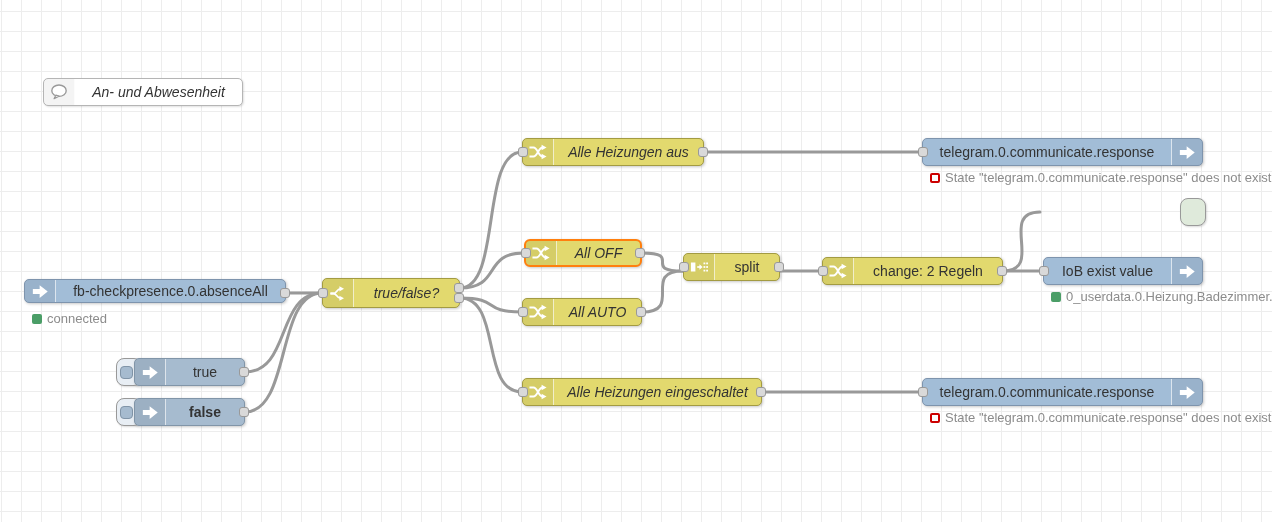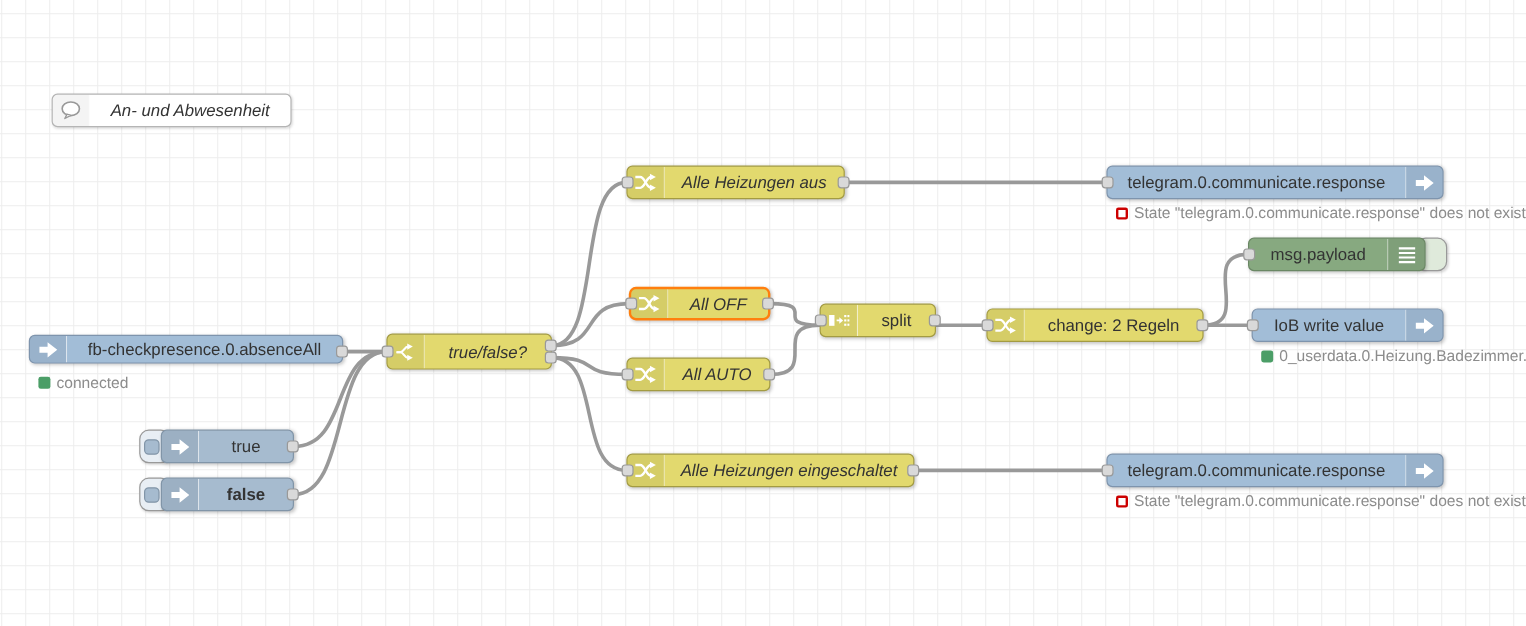--- a/index.html
+++ b/index.html
@@ -186,34 +186,22 @@
           </g>
           <path d="M14 2 L19.5 5 L14 8 Z" fill="#fff"></path>
           <path d="M14 12 L19.5 15 L14 18 Z" fill="#fff"></path>
         </svg>
       </div>
       <div class="node-label">change: 2 Regeln</div>
       <div class="port" style="left: -5px; top: 8px;"></div>
       <div class="port" style="right: -5px; top: 8px;"></div>
     </div>
     <div class="side-btn" style="left: 1180px; top: 198px; width: 26px; height: 28px; background: rgb(223, 234, 219);"></div>
-    <div class="node" style="left: 1040px; top: 198px; width: 148px; height: 28px; background: rgb(135, 169, 128); border-color: rgb(106, 135, 100);">
-      <div class="node-label">msg.payload</div>
-      <div class="icon-region right">
-        <svg width="17" height="17" viewBox="0 0 20 20" stroke="#fff" stroke-width="2">
-          <path d="M2 3.5 H18"></path>
-          <path d="M2 8 H18"></path>
-          <path d="M2 12.5 H18"></path>
-          <path d="M2 17 H18"></path>
-        </svg>
-      </div>
-      <div class="port" style="left: -5px; top: 8px;"></div>
-    </div>
     <div class="node" style="left: 1043px; top: 257px; width: 160px; height: 28px; background: rgb(162, 189, 215); border-color: rgb(126, 148, 173);">
-      <div class="node-label">IoB write value</div>
+      <div class="node-label">IoB exist value</div>
       <div class="icon-region right">
         <svg width="17" height="17" viewBox="0 0 20 20">
           <path d="M1 7 H9 V2.5 L18.5 10 L9 17.5 V13 H1 Z" fill="#fff"></path>
         </svg>
       </div>
       <div class="port" style="left: -5px; top: 8px;"></div>
     </div>
     <div class="status" style="left: 1051px; top: 289px;">
       <div class="dot" style="background: rgb(75, 158, 103);"></div>
       <span>0_userdata.0.Heizung.Badezimmer.mo</span>

